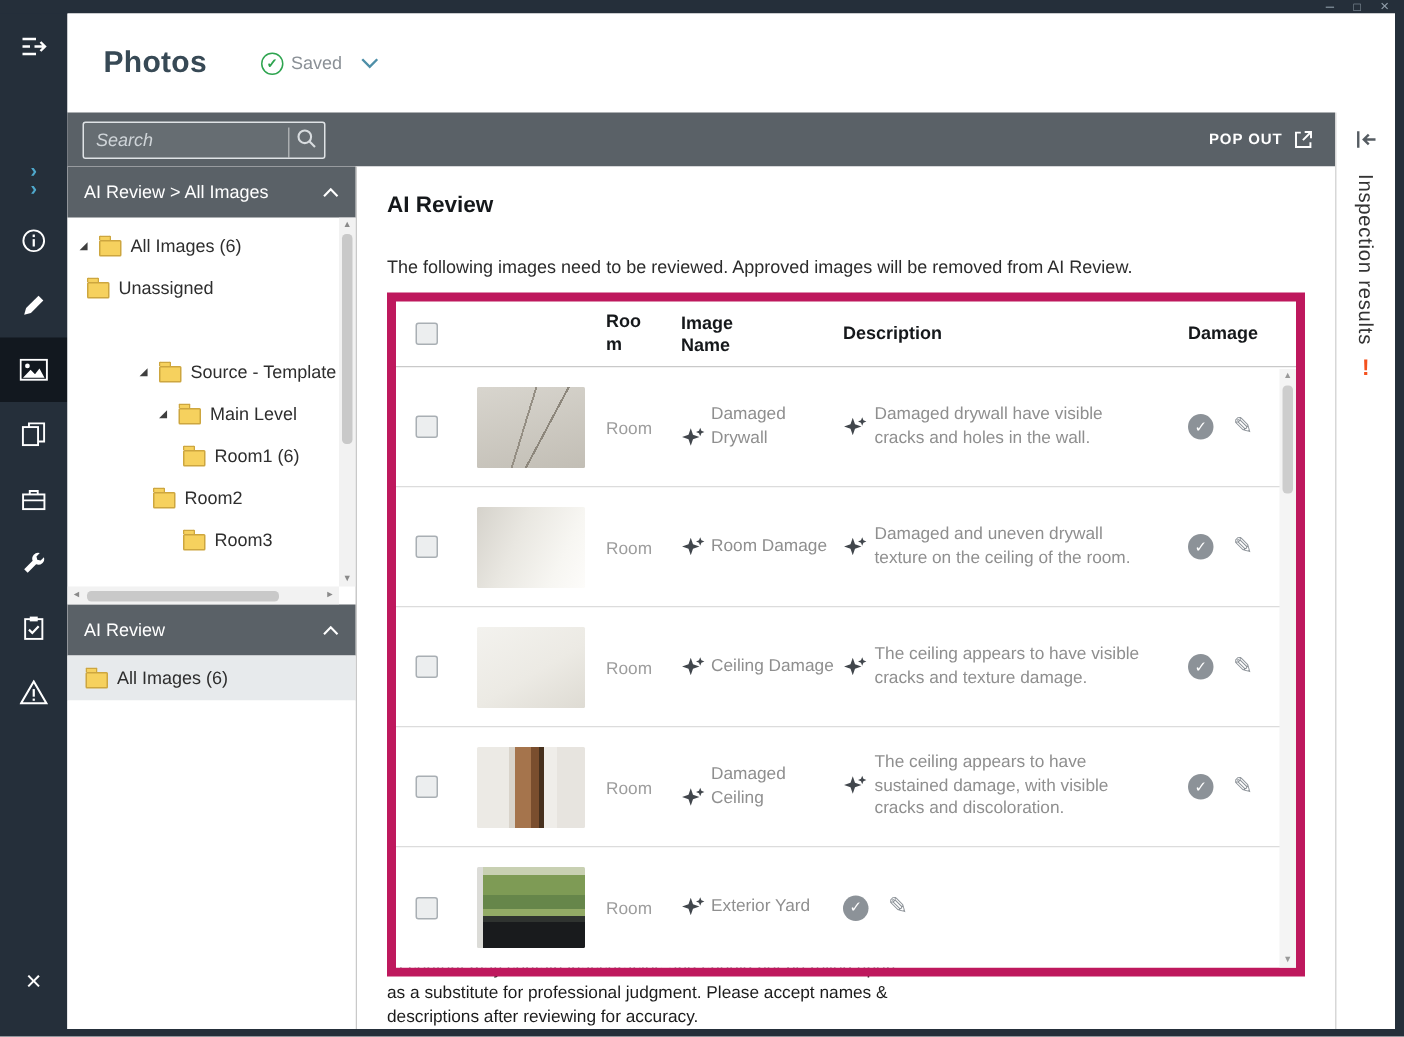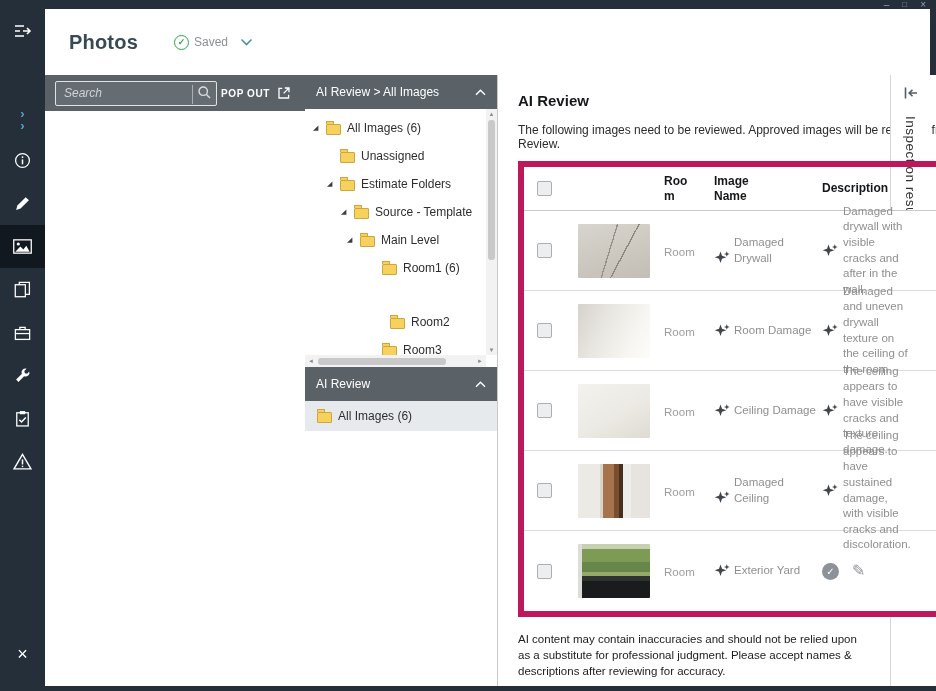--- a/index.html
+++ b/index.html
@@ -26,21 +26,21 @@
   
   .content{flex:1;display:flex;flex-direction:column;background:#fff;min-width:0}
   .app-header{height:66px;display:flex;align-items:center;padding-left:24px;flex-shrink:0;background:#fff}
   .page-title{font-size:20px;font-weight:bold;color:#374955;letter-spacing:.2px}
   .saved{display:flex;align-items:center;gap:5px;margin-left:36px;cursor:pointer}
   .saved-circle{width:15px;height:15px;border:1.5px solid #2ea44f;border-radius:50%;color:#2ea44f;font-size:9px;font-weight:bold;display:flex;align-items:center;justify-content:center}
   .saved-label{font-size:12px;color:#8a9096}
   .saved-chevron{margin-left:12px;display:flex;cursor:pointer}
 
   .body-row{flex:1;display:flex;min-height:0}
-  .work{flex:1;display:flex;flex-direction:row;min-width:0}
+  .work{flex:1;display:flex;flex-direction:column;min-width:0}
 
   
   .toolbar{height:36px;background:#5a6167;display:flex;align-items:center;padding:0 10px;flex-shrink:0}
   .search-wrap{position:relative;width:162px;height:25px}
   .search-input{width:100%;height:100%;background:rgba(255,255,255,.08);border:1px solid #dfe3e6;border-radius:2px;color:#eee;font-style:italic;font-size:12px;padding:0 28px 0 8px;outline:none;font-family:inherit}
   .search-input::placeholder{color:#cfd4d8;font-style:italic}
   .search-icon{position:absolute;right:5px;top:4px;border-left:1px solid rgba(255,255,255,.45);padding-left:4px}
   .popout{margin-left:auto;display:flex;align-items:center;gap:7px;color:#fff;font-size:10px;font-weight:bold;letter-spacing:.6px;cursor:pointer;padding:4px 4px}
 
   .panes{flex:1;display:flex;min-height:0}
@@ -59,21 +59,21 @@
   .vscroll .sb-thumb{position:absolute;top:11px;left:2px;width:7px;height:140px;background:#c9c9c9;border-radius:3px}
   .hscroll{position:absolute;left:0;right:11px;bottom:0;height:12px;background:#f2f2f2;display:flex;align-items:center;justify-content:space-between;padding:0 3px;font-size:6px;color:#8a8a8a;cursor:pointer}
   .hscroll .sb-thumb{position:absolute;left:13px;top:2.5px;width:128px;height:7px;background:#c9c9c9;border-radius:3px}
   .ai-item{height:30px;display:flex;align-items:center;padding-left:12px;font-size:12px;color:#2e2e2e;cursor:pointer}
   .ai-item.selected{background:#e7eaec}
   .tree-rest{flex:1;background:#fff}
 
   
   .main-pane{flex:1;background:#fff;padding:17px 20px 0;display:flex;flex-direction:column;min-width:0}
   .main-title{font-size:15px;font-weight:bold;color:#15181b;margin:0 0 14px}
-  .main-sub{font-size:12px;color:#2c2c2c;margin:0 0 10px}
+  .main-sub{font-size:12px;color:#2c2c2c;margin:12px 0 10px}
   .table{border:6px solid #be185d;position:relative;flex-shrink:0}
   .thead{display:flex;height:44px;border-bottom:1px solid #c9c9c9;align-items:center}
   .th{font-size:12px;font-weight:bold;color:#15181b;line-height:1.25}
   .room-th{display:inline-block;width:32px;word-break:break-all}
   .name-th{display:inline-block;width:48px}
   .trow{display:flex;height:80px;border-bottom:1px solid #dcdcdc;align-items:center;background:#fff}
   .trow:last-child{border-bottom:none}
   .c-check{width:40px;display:flex;justify-content:center;align-items:center;flex-shrink:0}
   .c-thumb{width:100px;display:flex;justify-content:center;flex-shrink:0}
   .c-room{width:50px;flex-shrink:0}
@@ -88,21 +88,21 @@
   .t1{background:linear-gradient(107deg,transparent 44%,#958f84 44%,#958f84 45.5%,transparent 45.5%),linear-gradient(118deg,transparent 60%,#8d877c 60%,#8d877c 61.5%,transparent 61.5%),linear-gradient(165deg,#d8d5ce 0%,#c2beb5 100%)}
   .t2{background:linear-gradient(115deg,#d5d2cb 0%,#e9e7e1 38%,#f7f6f2 75%,#fdfcfa 100%)}
   .t3{background:linear-gradient(150deg,#f3f2ee 0%,#eceae4 55%,#dedbd3 100%)}
   .t4{background:linear-gradient(90deg,#eceae5 0 30%,#d9d4cb 30% 35%,#a5744c 35% 50%,#7a4e2e 50% 57%,#46301d 57% 62%,#efede9 62% 74%,#e7e4df 74% 100%)}
   .t5{background:linear-gradient(90deg,#dcdcd8 0 6%,transparent 6%),linear-gradient(180deg,#c8d0b2 0 10%,#7e9b55 10% 34%,#66864a 34% 52%,#93ab66 52% 60%,#2f3330 60% 68%,#191b1d 68% 100%)}
   .accept{width:17px;height:17px;border-radius:50%;background:#8c9298;color:#fff;font-size:10px;display:flex;align-items:center;justify-content:center;cursor:pointer;flex-shrink:0}
   .edit{font-size:16px;color:#8c9298;cursor:pointer;line-height:1}
   .table-vscroll{position:absolute;top:45px;right:0;bottom:0;width:11px;background:#f4f4f4;display:flex;flex-direction:column;align-items:center;justify-content:space-between;font-size:6px;color:#999;padding:2px 0;cursor:pointer}
   .table-vscroll .sb-thumb{position:absolute;top:11px;left:2px;width:7px;height:72px;background:#cdcdcd;border-radius:3px}
 
-  .footer{display:flex;align-items:center;padding-top:7px;flex:1;min-height:0}
+  .footer{display:flex;align-items:flex-end;padding-top:7px;flex:1;min-height:0}
   .disclaimer{width:350px;font-size:11.5px;color:#1c1c1c;line-height:1.4}
   .approve-btn{margin-left:auto;margin-top:9px;width:104px;height:34px;background:#a9d5e8;color:#f6fbfe;font-weight:bold;font-size:12px;letter-spacing:.4px;border:none;border-radius:2px;cursor:pointer;font-family:inherit}
 
   
   .right-strip{width:40px;background:#fff;border-left:1px solid #d7d7d7;display:flex;flex-direction:column;align-items:center;flex-shrink:0}
   .collapse-btn{margin-top:11px;cursor:pointer;display:flex}
   .vert-label{margin-top:16px;writing-mode:vertical-rl;font-size:13.5px;color:#333;letter-spacing:.5px}
   .alert-mark{margin-top:8px;color:#f4511e;font-weight:bold;font-size:15px;line-height:1}
 </style>
 </head>
@@ -231,46 +231,41 @@
                   <path d="M1 5.8 L5.5 1.2 L10 5.8" fill="none" stroke="#fff" stroke-width="1.4"></path>
                 </svg>
             </div>
             <div class="tree-scroll">
               <div class="folder-tree">
                   <div class="tree-item" style="padding-left: 8px;">
                     <span class="caret">◢</span>
                     <span class="folder-ic"></span>
                     <span class="tree-label">All Images (6)</span>
                   </div>
-                  <div class="tree-item" style="padding-left: 22px;">
+                  <div class="tree-item" style="">
                     <span class="caret"></span>
                     <span class="folder-ic"></span>
                     <span class="tree-label">Unassigned</span>
                   </div>
-                  <div class="tree-item" style="padding-left: 22px;">
+                  <div class="tree-item" style="padding-left: 48px; margin-top: 28px;">
                     <span class="caret">◢</span>
                     <span class="folder-ic"></span>
-                    <span class="tree-label">Estimate Folders</span>
-                  </div>
-                  <div class="tree-item" style="padding-left: 36px;">
-                    <span class="caret">◢</span>
-                    <span class="folder-ic"></span>
                     <span class="tree-label">Source - Template</span>
                   </div>
-                  <div class="tree-item" style="padding-left: 42px;">
+                  <div class="tree-item" style="padding-left: 61px;">
                     <span class="caret">◢</span>
                     <span class="folder-ic"></span>
                     <span class="tree-label">Main Level</span>
                   </div>
                   <div class="tree-item" style="padding-left: 64px;">
                     <span class="caret"></span>
                     <span class="folder-ic"></span>
                     <span class="tree-label">Room1 (6)</span>
                   </div>
-                  <div class="tree-item" style="padding-left: 72px; margin-top: 26px;">
+                  <div class="tree-item" style="padding-left: 44px;">
                     <span class="caret"></span>
                     <span class="folder-ic"></span>
                     <span class="tree-label">Room2</span>
                   </div>
                   <div class="tree-item" style="padding-left: 64px;">
                     <span class="caret"></span>
                     <span class="folder-ic"></span>
                     <span class="tree-label">Room3</span>
                   </div>
                 </div>
@@ -339,21 +334,21 @@
                       </span>
                       <span class="muted">Damaged Drywall</span>
                     </div>
                     <div class="c-desc">
                       <span class="sparkle">
                         <svg width="16" height="16" viewBox="0 0 16 16">
                           <path d="M6.5 1.5 L8 5.8 L12.3 7.3 L8 8.8 L6.5 13.1 L5 8.8 L0.7 7.3 L5 5.8 Z" fill="#41464c"></path>
                           <path d="M12.8 1.2 L13.6 3.2 L15.6 4 L13.6 4.8 L12.8 6.8 L12 4.8 L10 4 L12 3.2 Z" fill="#41464c"></path>
                         </svg>
                       </span>
-                      <span class="muted">Damaged drywall with visible cracks and after in the wall.</span>
+                      <span class="muted">Damaged drywall have visible cracks and holes in the wall.</span>
                     </div>
                     <div class="c-actions">
                       <span class="accept">✓</span>
                       <span class="edit">✎</span>
                     </div>
                   </div>
                   <div class="trow">
                     <div class="c-check">
                       <input type="checkbox" style="">
                     </div>

